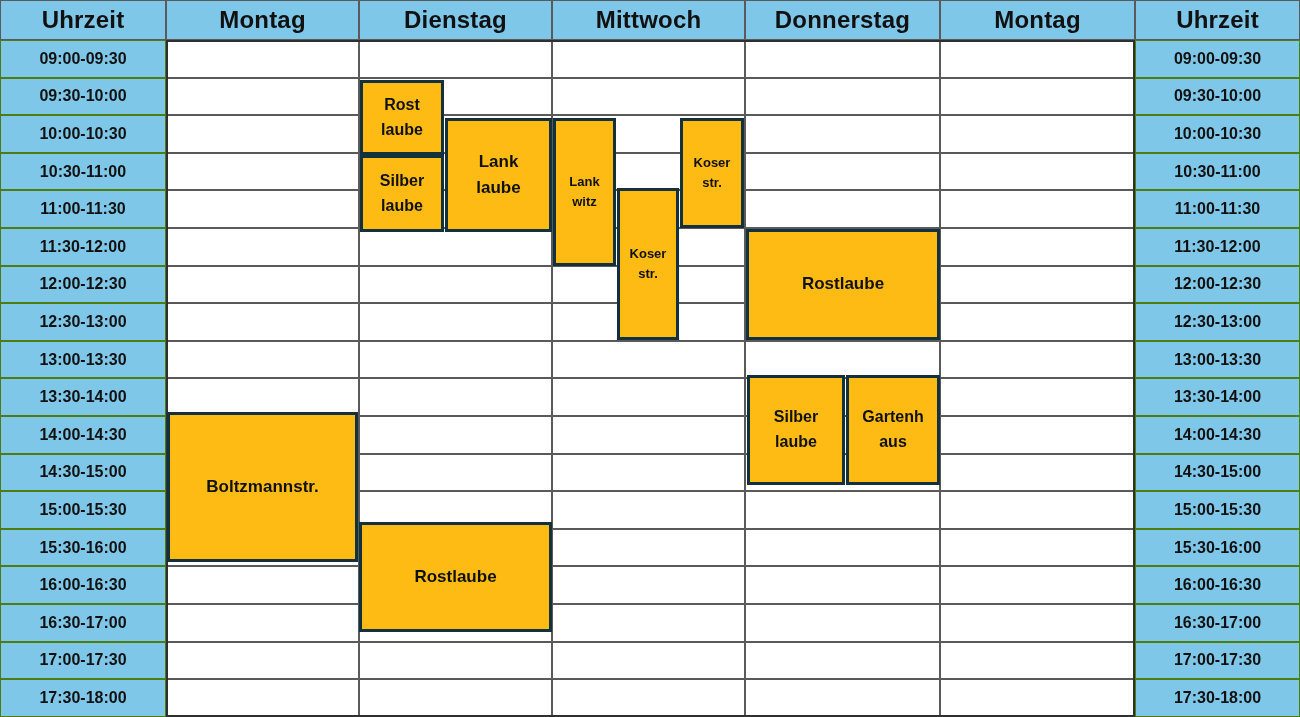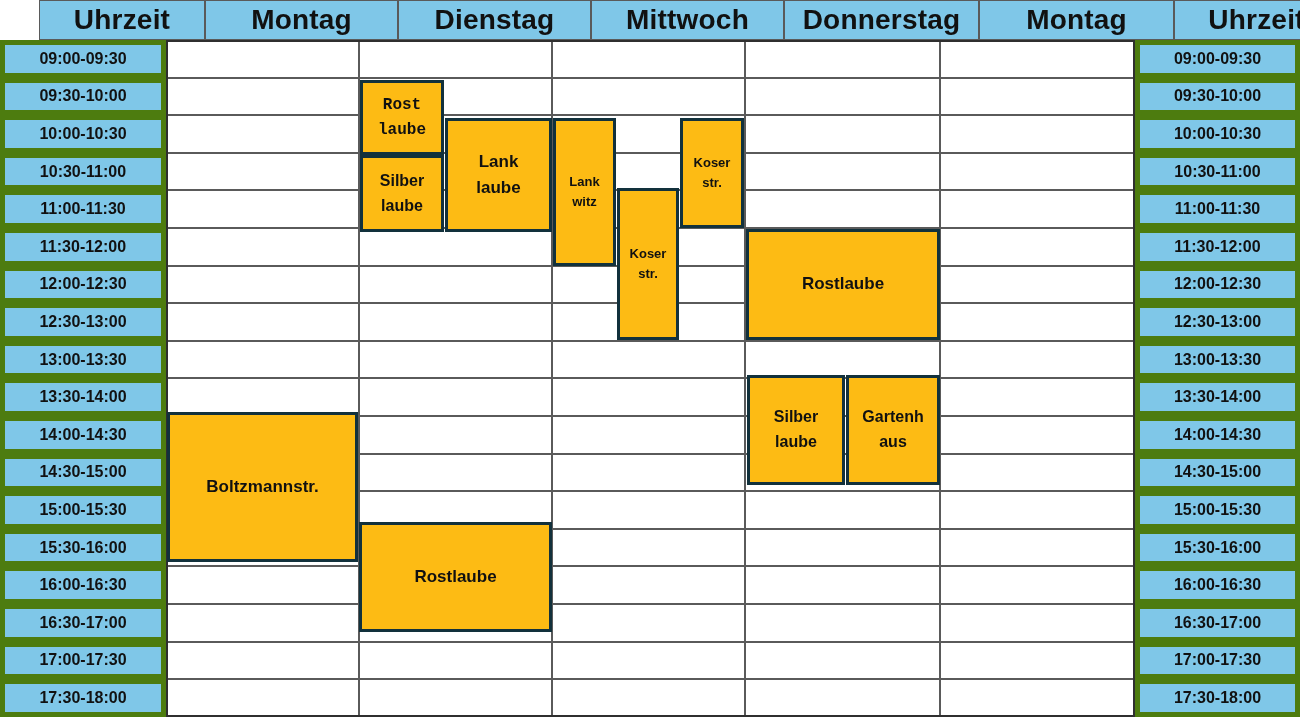--- a/index.html
+++ b/index.html
@@ -20,32 +20,31 @@
 
   
   .hdr-cell {
     position: absolute;
     background: #7FC7E8;
     border: 1px solid #5a5a5a;
     box-sizing: border-box;
     display: flex;
     align-items: center;
     justify-content: center;
-    font-size: 28px;
+    font-size: 24px;
     font-weight: bold;
     color: #111111;
     letter-spacing: .2px;
-    margin-left: 39px;
   }
 
   
   .time-cell {
     position: absolute;
     background: #7FC7E8;
-    border: 5px solid #4d7c0f;
+    border: 1px solid #4d7c0f;
     box-sizing: border-box;
     display: flex;
     align-items: center;
     justify-content: center;
     font-size: 16px;
     font-weight: bold;
     color: #111111;
   }
 
   
@@ -225,21 +224,21 @@
       <div class="time-cell" style="left: 1135px; top: 416px; width: 165px; height: 37.6px;">14:00-14:30</div>
       <div class="time-cell" style="left: 1135px; top: 453.6px; width: 165px; height: 37.6px;">14:30-15:00</div>
       <div class="time-cell" style="left: 1135px; top: 491.2px; width: 165px; height: 37.6px;">15:00-15:30</div>
       <div class="time-cell" style="left: 1135px; top: 528.8px; width: 165px; height: 37.6px;">15:30-16:00</div>
       <div class="time-cell" style="left: 1135px; top: 566.4px; width: 165px; height: 37.6px;">16:00-16:30</div>
       <div class="time-cell" style="left: 1135px; top: 604px; width: 165px; height: 37.6px;">16:30-17:00</div>
       <div class="time-cell" style="left: 1135px; top: 641.6px; width: 165px; height: 37.6px;">17:00-17:30</div>
       <div class="time-cell" style="left: 1135px; top: 679.2px; width: 165px; height: 37.6px;">17:30-18:00</div>
     </div>
   <div id="events-layer">
-      <div class="event size-md" style="left: 360px; top: 80px; width: 84px; height: 75px; font-family: Liberation Mono, monospace;">
+      <div class="event size-md" style="left: 360px; top: 80px; width: 84px; height: 75px;">
         <span class="ln">Rost</span>
         <span class="ln">laube</span>
       </div>
       <div class="event size-md" style="left: 360px; top: 155px; width: 84px; height: 77px;">
         <span class="ln">Silber</span>
         <span class="ln">laube</span>
       </div>
       <div class="event size-lg" style="left: 445px; top: 118px; width: 107px; height: 114px;">
         <span class="ln">Lank</span>
         <span class="ln">laube</span>

